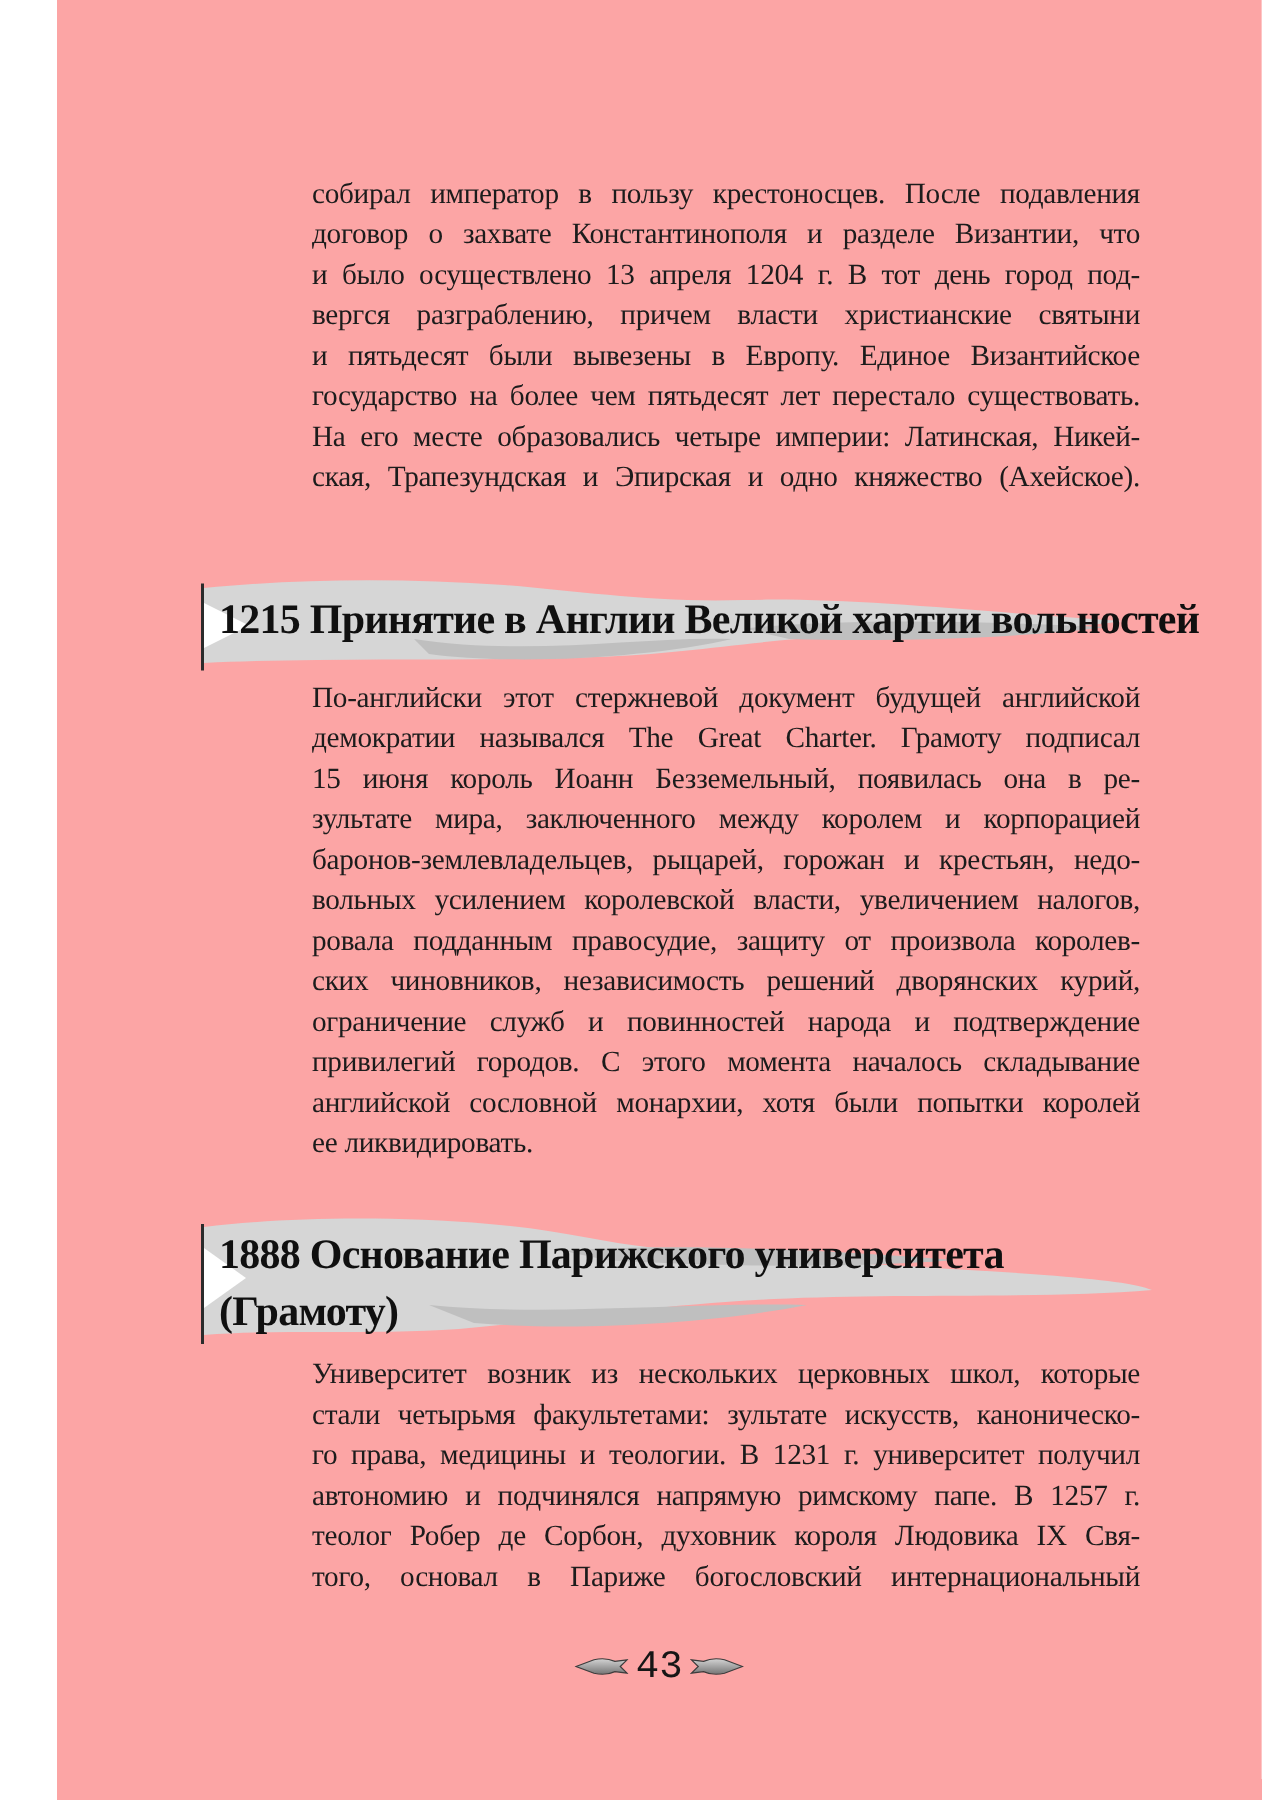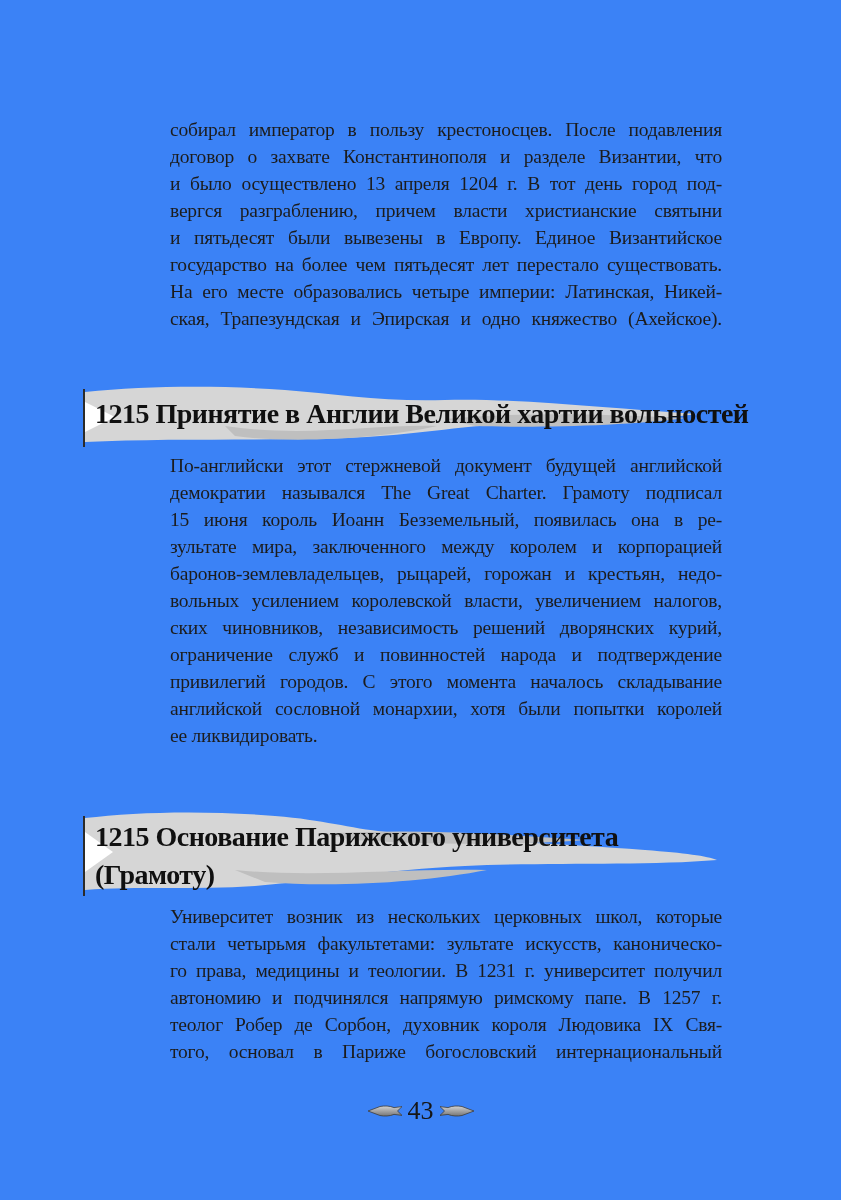--- a/index.html
+++ b/index.html
@@ -1,52 +1,52 @@
 <!DOCTYPE html>
 <html><head>
 <meta charset="utf-8">
 <style>
   html,body{margin:0;padding:0;}
   body{
     width:841px;height:1200px;position:relative;overflow:hidden;
     background:#ffffff;
     font-family:"Liberation Serif","DejaVu Serif",serif;
   }
-  .page{position:absolute;inset:0;background:#3b82f6;}
+  .page{position:absolute;inset:0;background:#fca5a5;margin-left:38px;}
 
   
   .para{
     position:absolute;left:170px;width:552px;
     font-size:19.5px;line-height:27px;letter-spacing:-0.2px;
     color:#1c1c1c;
   }
   .tline{text-align:justify;text-align-last:justify;white-space:normal;}
   .tline.last-left{text-align-last:left;}
 
   
-  .heading{position:absolute;left:83px;}
+  .heading{position:absolute;left:96px;}
   #h1{top:386px;width:645px;height:62px;}
   #h2{top:810px;width:655px;height:88px;}
   .pole{position:absolute;left:0;width:2px;background:#2b2b2b;}
   #h1 .pole{top:3px;height:58px;}
   #h2 .pole{top:6px;height:80px;}
   .flag{position:absolute;left:2px;top:0;}
   .htext{
     position:absolute;left:12px;
     font-weight:bold;font-size:28px;line-height:38px;letter-spacing:-0.5px;
     color:#101010;white-space:nowrap;
   }
   #h1 .htext{top:9px;}
   #h2 .htext{top:8px;}
   .hline{text-align:left;}
 
   
   .footer{
     position:absolute;top:1096px;left:0;right:0;
-    display:flex;justify-content:center;align-items:center;gap:5px;
+    display:flex;justify-content:center;align-items:center;gap:5px;font-family:Liberation Mono, monospace;
   }
   .pagenum{font-size:26px;line-height:30px;color:#161616;}
   .hidden-defs{position:absolute;width:0;height:0;}
 </style>
 </head>
 <body>
 
 <div class="page">
 
   <div class="para" id="p1" style="top:116px">
@@ -74,39 +74,40 @@
       </div>
   </div>
 
   <div class="para" id="p2" style="top:452px">
       <div class="tline">По-английски этот стержневой документ будущей английской</div>
       <div class="tline">демократии назывался The Great Charter. Грамоту подписал</div>
       <div class="tline">15 июня король Иоанн Безземельный, появилась она в ре-</div>
       <div class="tline">зультате мира, заключенного между королем и корпорацией</div>
       <div class="tline">баронов-землевладельцев, рыцарей, горожан и крестьян, недо-</div>
       <div class="tline">вольных усилением королевской власти, увеличением налогов,</div>
+      <div class="tline">ровала подданным правосудие, защиту от произвола королев-</div>
       <div class="tline">ских чиновников, независимость решений дворянских курий,</div>
       <div class="tline">ограничение служб и повинностей народа и подтверждение</div>
       <div class="tline">привилегий городов. С этого момента началось складывание</div>
       <div class="tline">английской сословной монархии, хотя были попытки королей</div>
       <div class="tline last-left">ее ликвидировать.</div>
     </div>
 
   <div class="heading" id="h2">
     <svg class="flag" width="650" height="88" viewBox="0 0 650 88" aria-hidden="true">
       <path d="M0,8 C50,2 120,0 190,6 C240,10 262,18 302,22 C380,30 480,34 560,40
                C600,43 622,46 632,50 C560,56 460,52 380,56 C300,60 240,70 170,76
                C110,80 50,76 0,80 Z" fill="#d6d6d6"></path>
       <path d="M150,60 C230,68 320,58 402,60 C340,72 250,78 180,72 Z" fill="#bfbfbf"></path>
       <path d="M240,24 C320,18 420,24 500,30 C430,36 330,34 268,30 Z" fill="#bfbfbf"></path>
       <path d="M0,22 L28,42 L0,62 Z" fill="#ffffff"></path>
     </svg>
     <div class="pole"></div>
     <div class="htext">
-        <div class="hline">1215 Основание Парижского университета</div>
+        <div class="hline">1888 Основание Парижского университета</div>
         <div class="hline">(Грамоту)</div>
       </div>
   </div>
 
   <div class="para" id="p3" style="top:903px">
       <div class="tline">Университет возник из нескольких церковных школ, которые</div>
       <div class="tline">стали четырьмя факультетами: зультате искусств, каноническо-</div>
       <div class="tline">го права, медицины и теологии. В 1231 г. университет получил</div>
       <div class="tline">автономию и подчинялся напрямую римскому папе. В 1257 г.</div>
       <div class="tline">теолог Робер де Сорбон, духовник короля Людовика IX Свя-</div>

